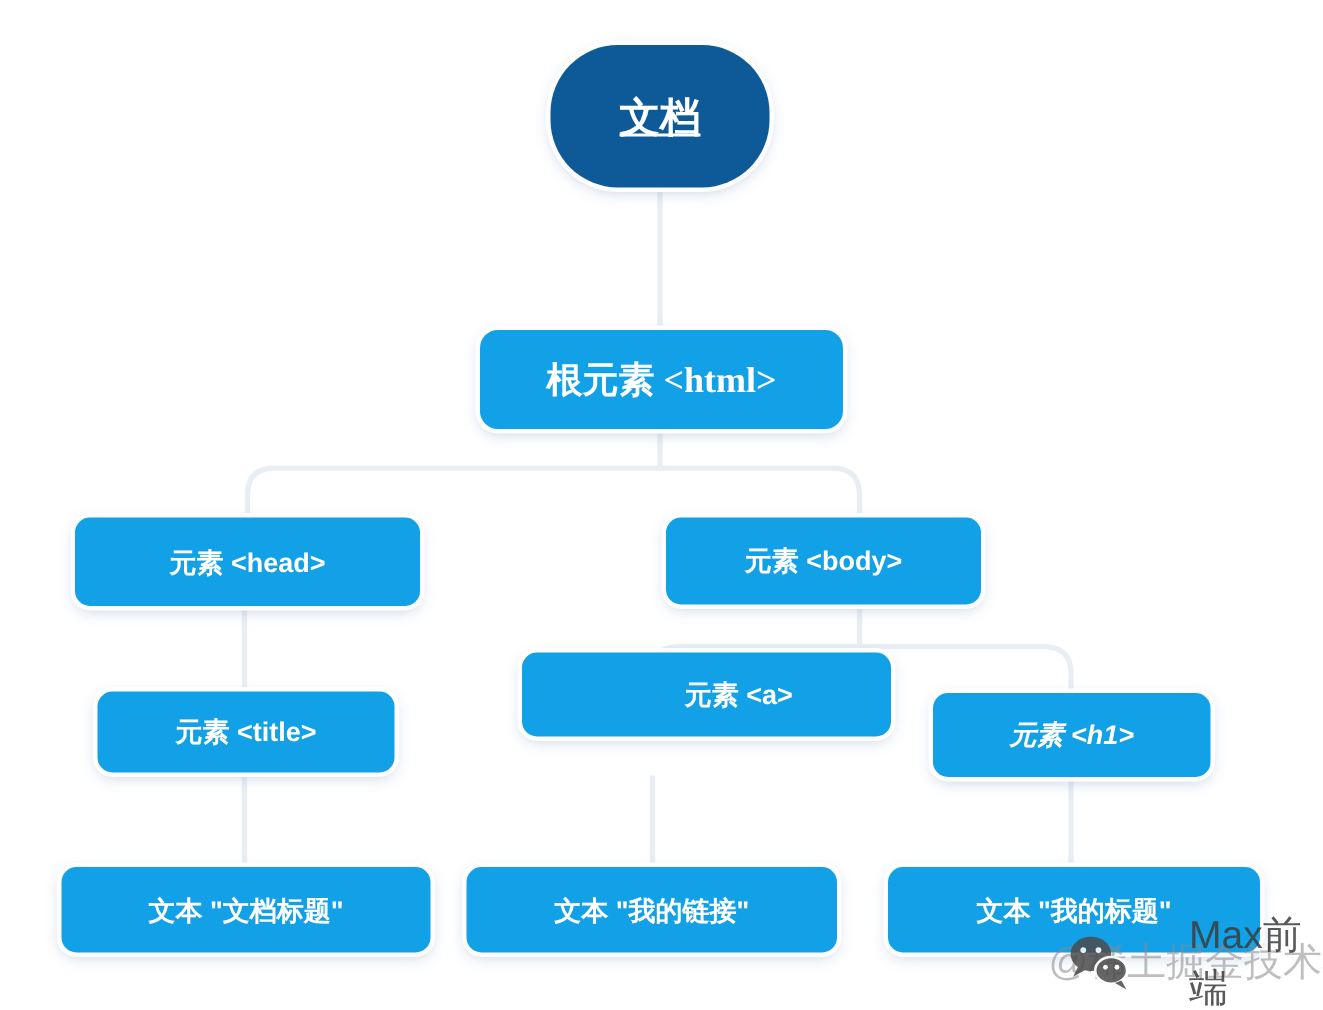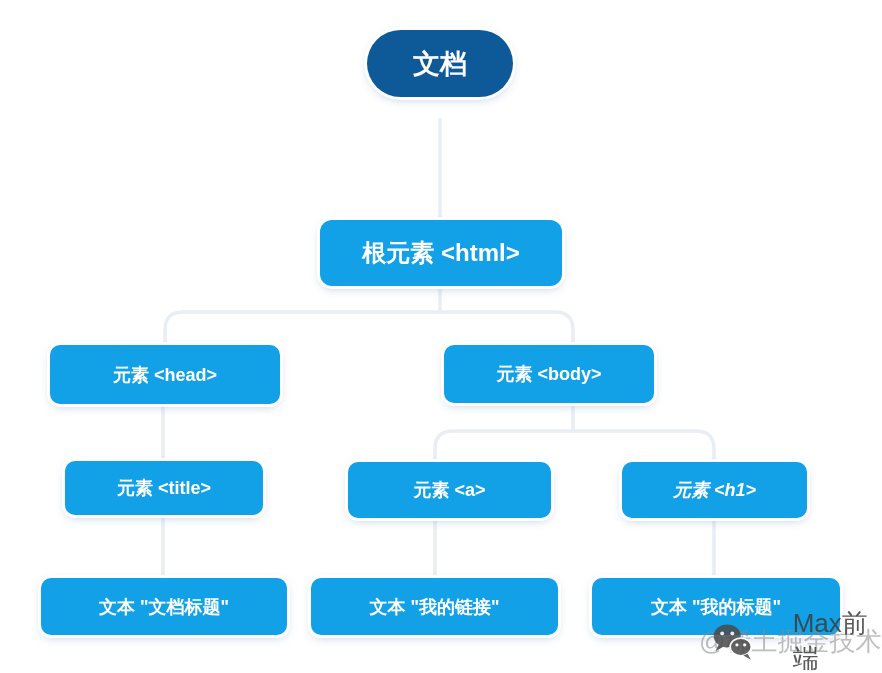--- a/index.html
+++ b/index.html
@@ -80,31 +80,31 @@
       <path d="M435 463 L435 449 Q435 431 453 431 L696 431 Q714 431 714 449 L714 463"></path>
 
       <path d="M163 518 L163 579"></path>
 
       <path d="M435 517 L435 579"></path>
 
       <path d="M714 517 L714 579"></path>
     </g>
   </svg>
 
-  <div class="node node-root" style="left:367px; top:30px; width:146px; height:67px;">文档</div>
+  <div class="node node-root" style="left:367px; top:30px; width:146px; height:95px;text-decoration:underline;">文档</div>
 
-  <div class="node node-html" style="left:320px; top:220px; width:242px; height:66px; border-radius:12px;">根元素 &lt;html&gt;</div>
+  <div class="node node-html" style="left:320px; top:220px; width:242px; height:66px; border-radius:12px;font-family:Liberation Serif, serif;">根元素 &lt;html&gt;</div>
 
   <div class="node" style="left:50px; top:345px; width:230px; height:59px;">元素 &lt;head&gt;</div>
 
   <div class="node" style="left:444px; top:345px; width:210px; height:58px;">元素 &lt;body&gt;</div>
 
   <div class="node" style="left:65px; top:461px; width:198px; height:54px;">元素 &lt;title&gt;</div>
 
-  <div class="node" style="left:348px; top:462px; width:203px; height:56px;">元素 &lt;a&gt;</div>
+  <div class="node" style="left:348px; top:435px; width:203px; height:56px;padding-left:43px;">元素 &lt;a&gt;</div>
 
   <div class="node" style="left:622px; top:462px; width:185px; height:56px;font-style:italic;">元素 &lt;h1&gt;</div>
 
   <div class="node" style="left:41px; top:578px; width:246px; height:57px;">文本 "文档标题"</div>
 
   <div class="node" style="left:311px; top:578px; width:247px; height:57px;">文本 "我的链接"</div>
 
   <div class="node" style="left:592px; top:578px; width:248px; height:57px;">文本 "我的标题"</div>
 
   <div class="watermark-wechat">

